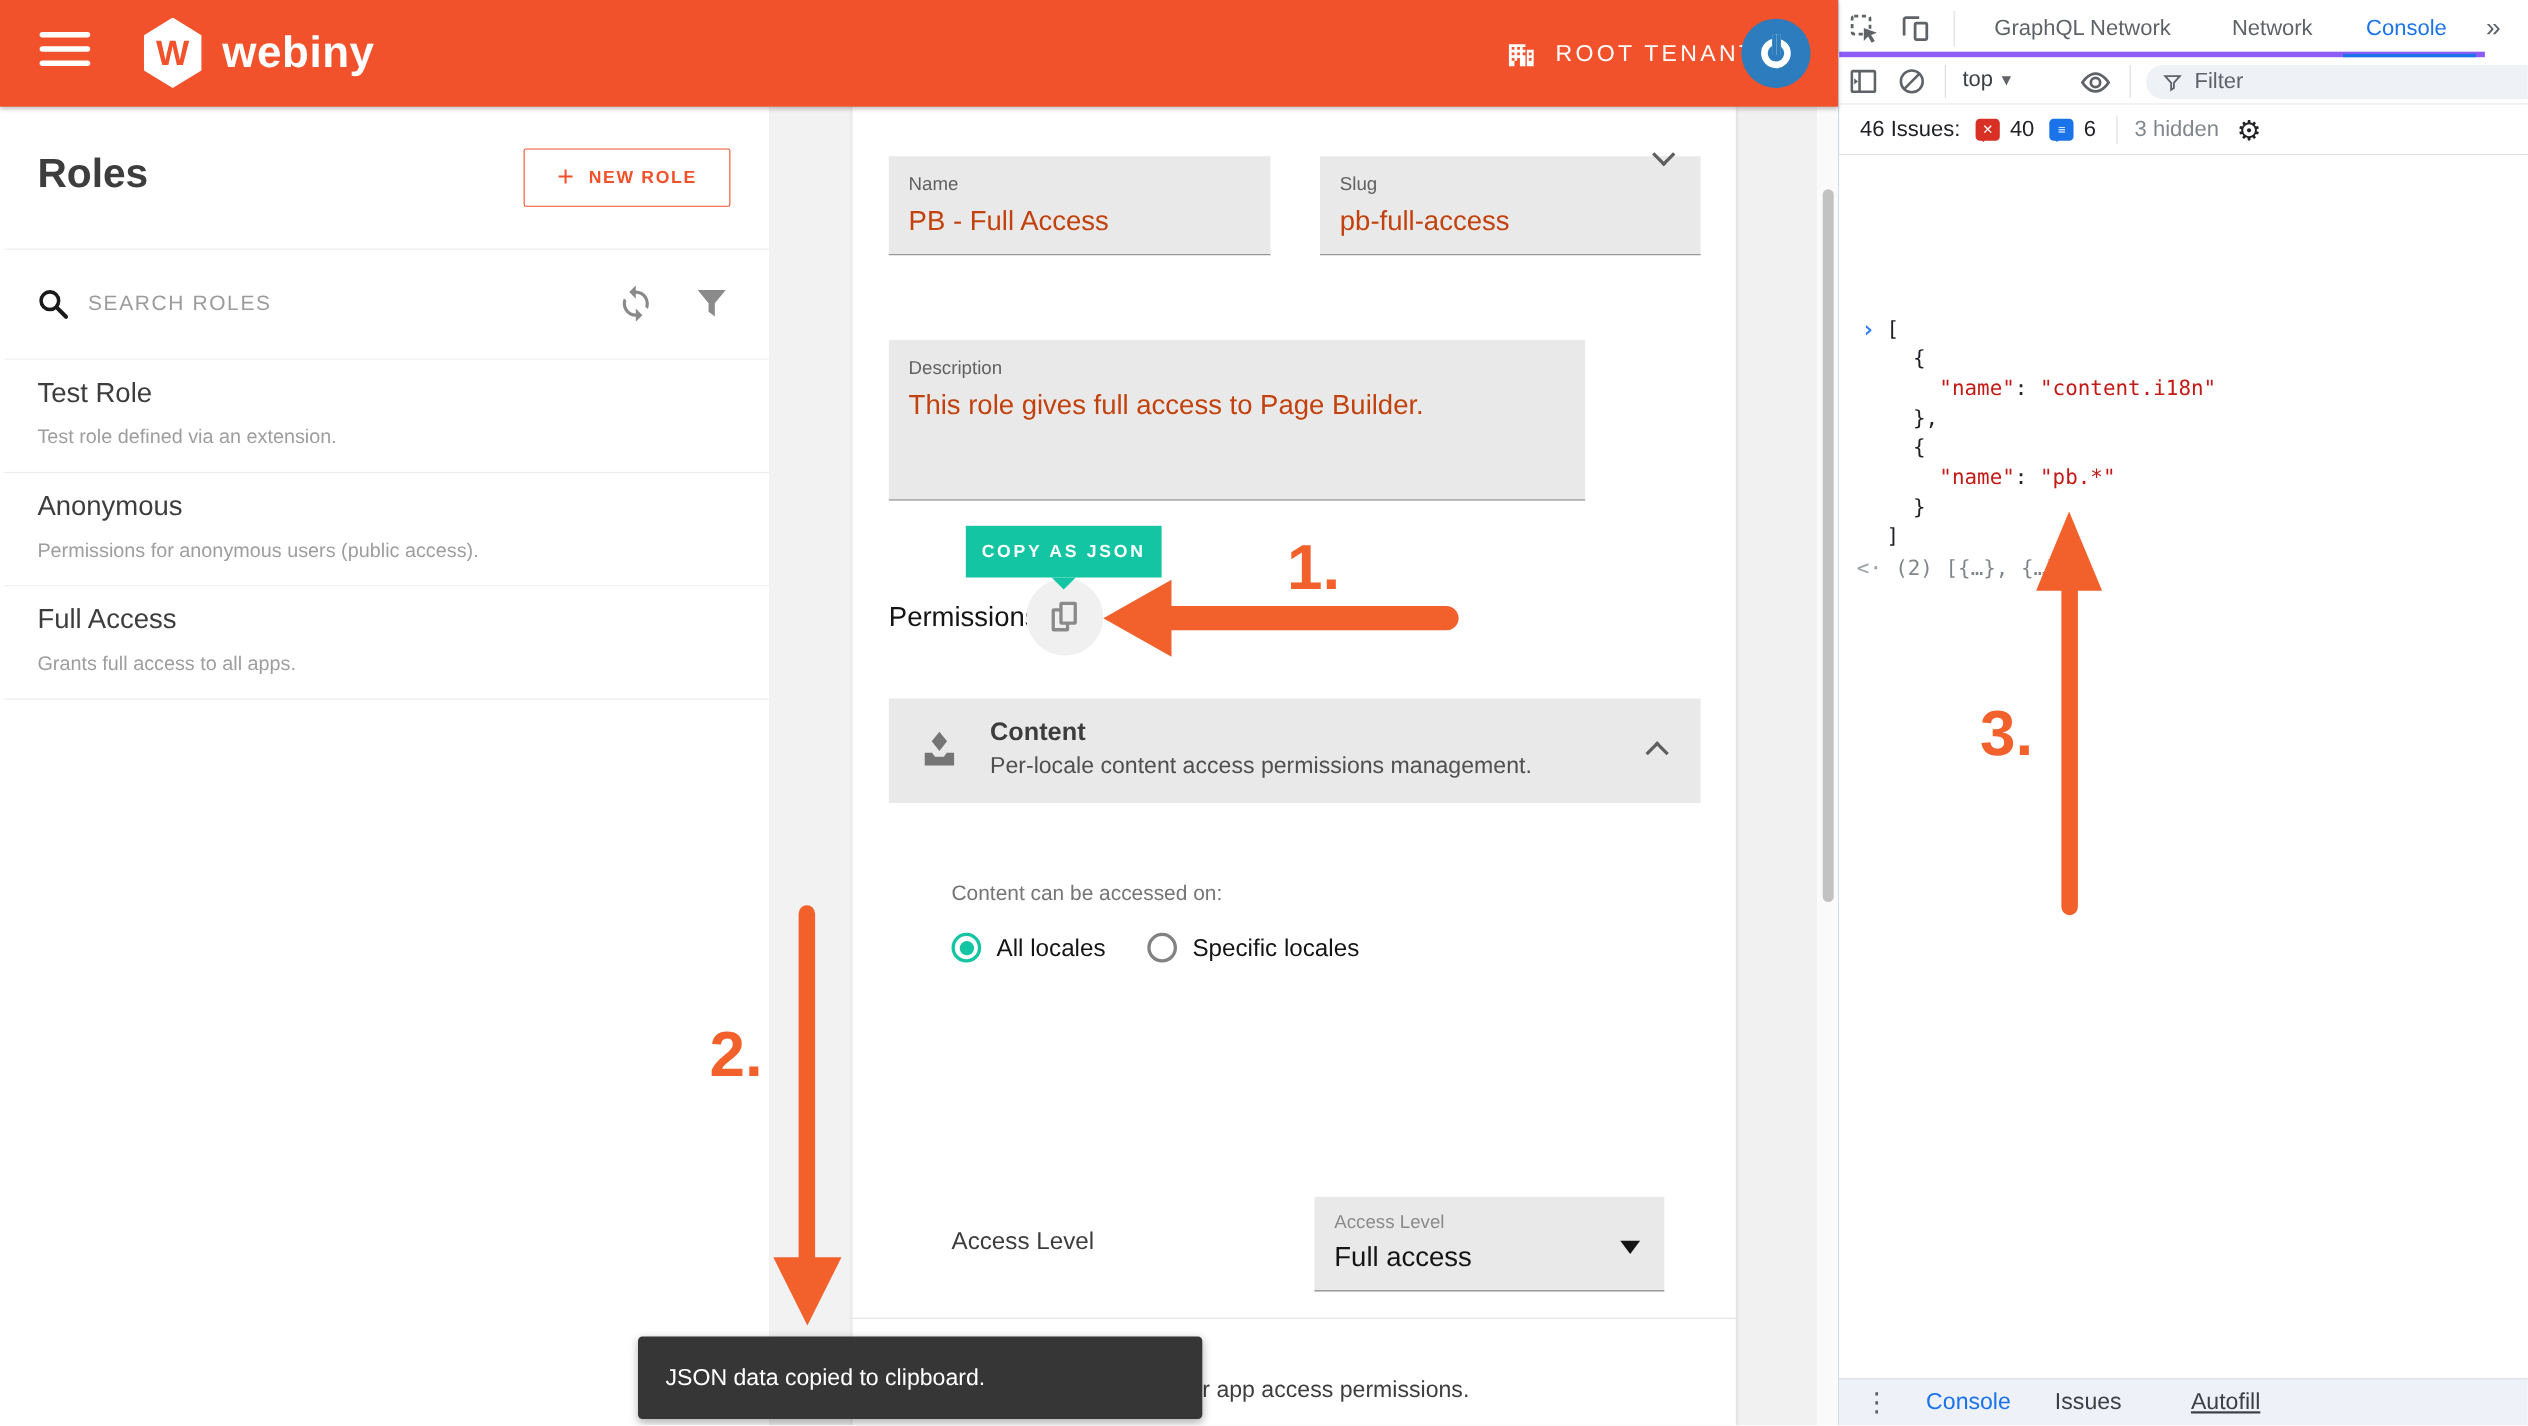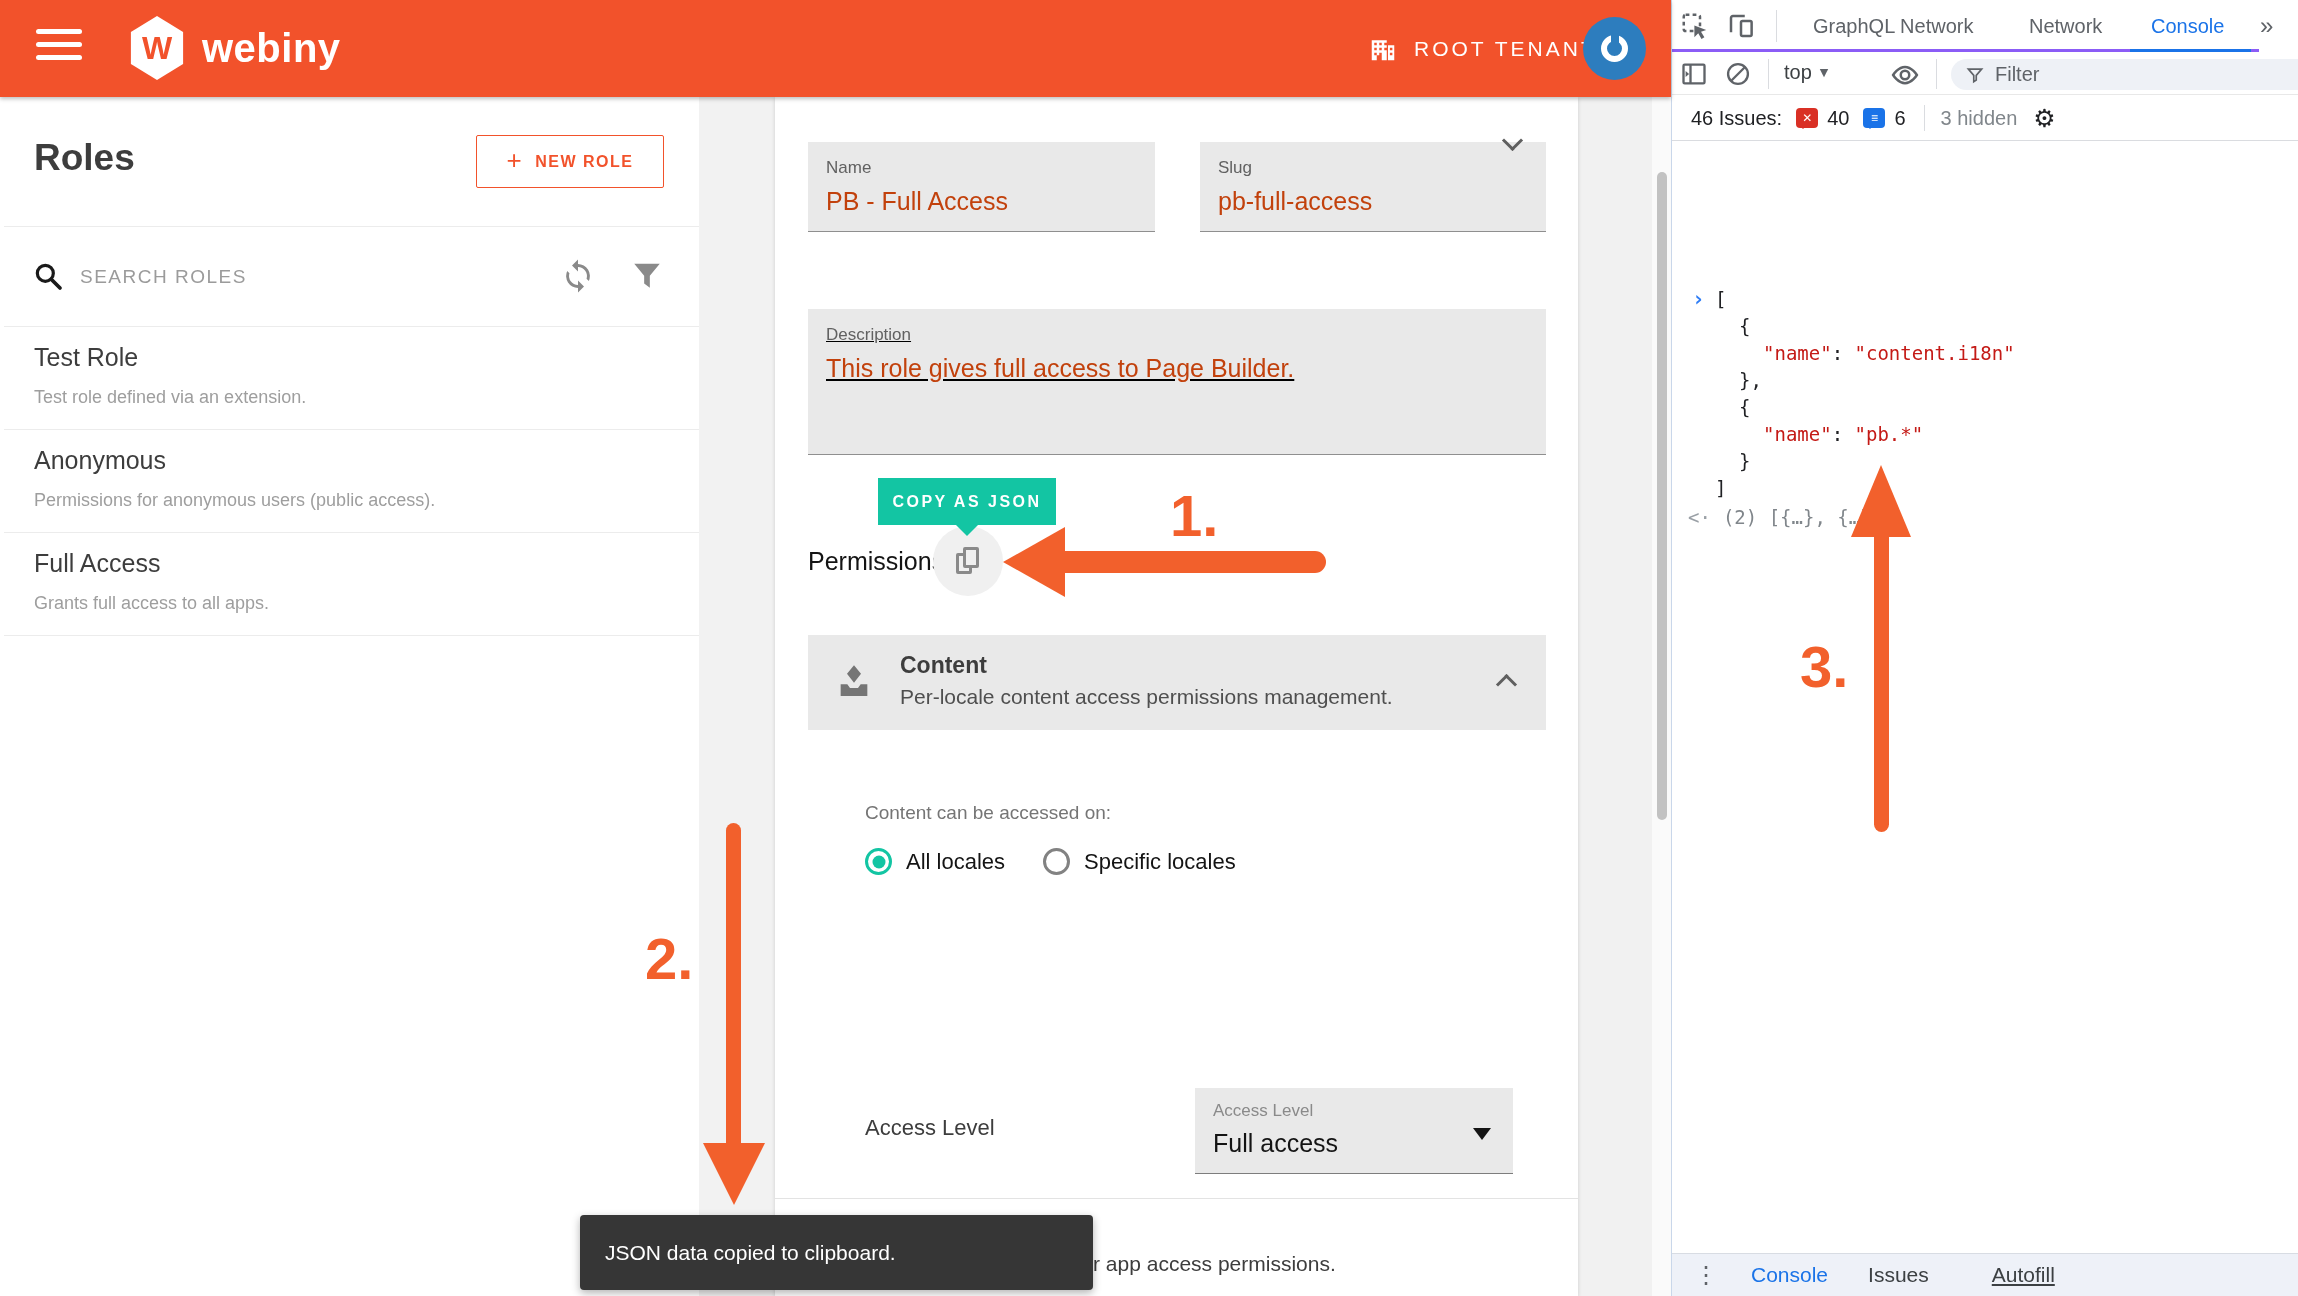--- a/index.html
+++ b/index.html
@@ -54,21 +54,21 @@
   .scroll-thumb { position:absolute; left:1657px; top:172px; width:10px; height:648px; background:#c2c2c2; border-radius:6px; }
 
   
   .main-card { position:absolute; left:775px; top:97px; width:803px; height:1199px; background:#fff;
                box-shadow:0 1px 4px rgba(0,0,0,.15); }
   .field { position:absolute; background:#e9e9e9; border-bottom:1px solid #8f8f8f; padding:16px 0 0 18px; }
   .field-label { font-size:17px; color:#616161; }
   .field-value { margin-top:9px; font-size:25px; color:#c2410c; }
   .f-name { left:33px; top:45px; width:347px; height:90px; }
   .f-slug { left:425px; top:45px; width:346px; height:90px; }
-  .f-desc { left:33px; top:212px; width:738px; height:146px;text-decoration:underline; }
+  .f-desc { left:33px; top:212px; width:633px; height:146px; }
 
   .copy-tooltip { position:absolute; left:103px; top:381px; width:178px; height:47px; background:#13C5A3;
                   color:#fff; font-size:16px; font-weight:bold; letter-spacing:2.5px; display:flex;
                   align-items:center; justify-content:center; z-index:5; }
   .copy-tooltip::after { content:""; position:absolute; left:50%; bottom:-11px; transform:translateX(-50%);
                          border:11px solid transparent; border-top:11px solid #13C5A3; border-bottom:0; }
   .permissions-label { position:absolute; left:33px; top:450px; font-size:25px; color:#141414; }
   .copy-btn { position:absolute; left:158px; top:429px; width:70px; height:70px; border-radius:50%;
               background:#f0f0f0; display:flex; align-items:center; justify-content:center; cursor:pointer; }
   .copy-ic { position:relative; width:24px; height:28px; }
@@ -125,21 +125,21 @@
   .a2-head { position:absolute; left:703px; top:1143px; width:0; height:0; border-left:31px solid transparent;
              border-right:31px solid transparent; border-top:62px solid #F2602C; z-index:50; }
   .a3-shaft { position:absolute; left:1874px; top:535px; width:15px; height:297px; background:#F2602C;
               border-radius:0 0 8px 8px; z-index:50; }
   .a3-head { position:absolute; left:1851px; top:465px; width:0; height:0; border-left:30px solid transparent;
              border-right:30px solid transparent; border-bottom:72px solid #F2602C; z-index:50; }
 
   
   .devtools { position:absolute; left:1671px; top:0; width:627px; height:1296px; background:#fff;
               border-left:1px solid #c9d7ea; font-family:"Liberation Sans",sans-serif; }
-  .dt-row1 { position:absolute; left:0; top:0; width:587px; height:52px; border-bottom:3px solid #8b5cf6; }
+  .dt-row1 { position:absolute; left:0; top:0; width:587px; height:52px; border-bottom:5px solid #8b5cf6; }
   .dt-inspect { position:absolute; left:8px; top:11px; cursor:pointer; }
   .dt-device { position:absolute; left:54px; top:11px; cursor:pointer; }
   .dt-sep1 { position:absolute; left:104px; top:10px; width:1px; height:32px; background:#dadce0; }
   .dt-tab { position:absolute; top:0; height:52px; display:flex; align-items:center; font-size:20px; color:#5f6368; cursor:pointer; }
   .dt-tab.graphql { left:141px; }
   .dt-tab.network { left:357px; }
   .dt-tab.console { left:479px; color:#1a73e8; }
   .dt-underline { position:absolute; left:458px; top:49px; width:121px; height:3px; background:#1a73e8; }
   .dt-more { position:absolute; left:588px; top:12px; font-size:24px; color:#5f6368; cursor:pointer; }
 

